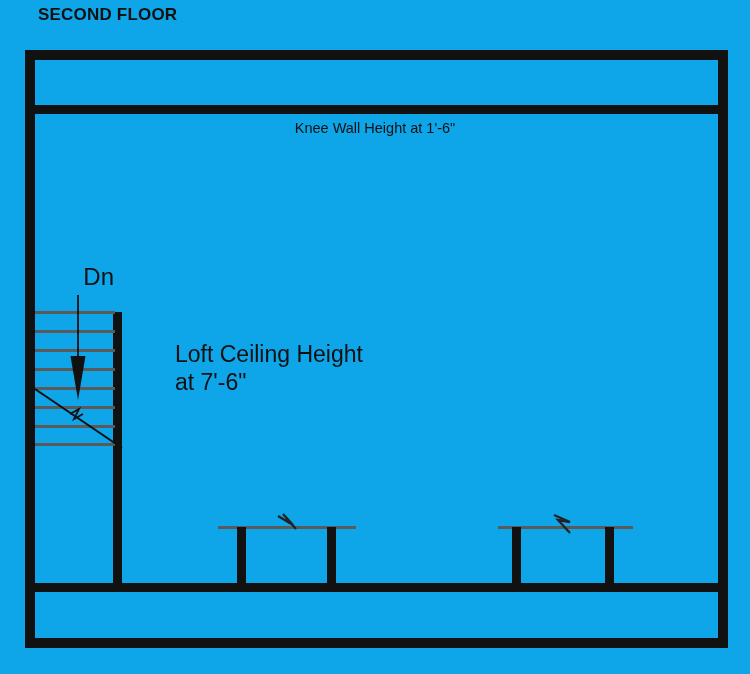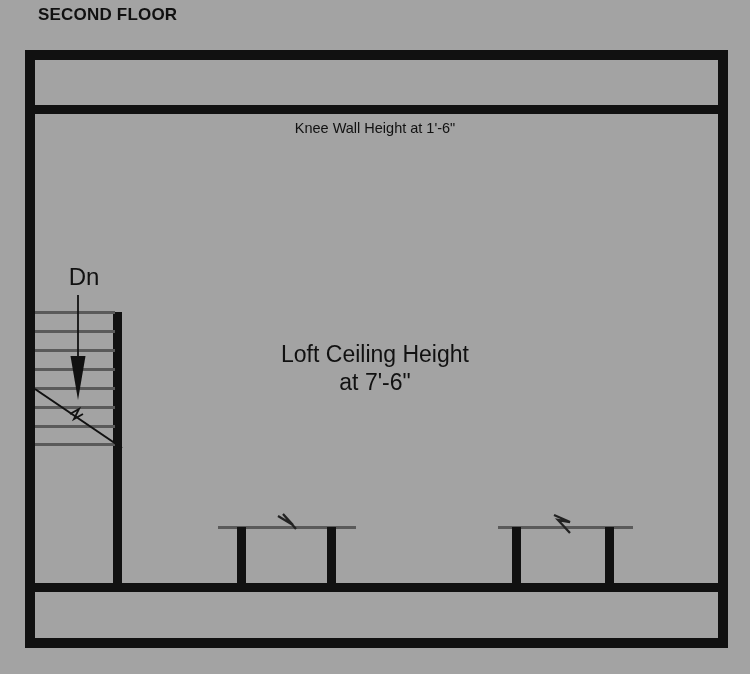--- a/index.html
+++ b/index.html
@@ -8,21 +8,21 @@
     background: #ffffff;
   }
   body {
     font-family: "Liberation Sans", sans-serif;
     -webkit-font-smoothing: antialiased;
   }
   #plan-root {
     position: relative;
     width: 750px;
     height: 674px;
-    background: #a3a3a3;
+    background: #0ea5e9;
     overflow: hidden;
   }
 
   
   .plan-title {
     position: absolute;
     left: 38px;
     top: 5px;
     font-size: 17px;
     font-weight: bold;
@@ -38,21 +38,20 @@
   }
   .thin-line {
     position: absolute;
     background: #5a5a5a;
   }
 
   
   .plan-label {
     position: absolute;
     color: #111111;
-    text-align: center;
     white-space: pre-line;
     line-height: 1.22;
   }
   .label-knee-top {
     font-size: 14.5px;
     left: 0;
     right: 0;
     top: 120px;
     text-align: center;
   }
@@ -66,21 +65,21 @@
     font-size: 15px;
     left: 352px;
     width: 160px;
     top: 533px;
     text-align: center;
   }
   .label-dn {
     font-size: 24px;
     left: 54px;
     top: 262px;
-    text-align: center;
+    text-align: right;
     width: 60px;
   }
 
   
   #vector-layer {
     position: absolute;
     left: 0;
     top: 0;
     width: 750px;
     height: 674px;

